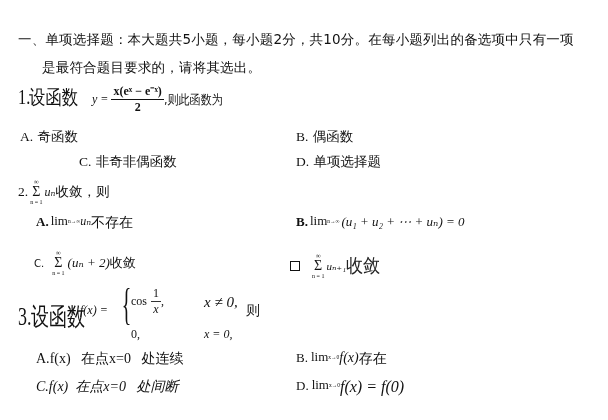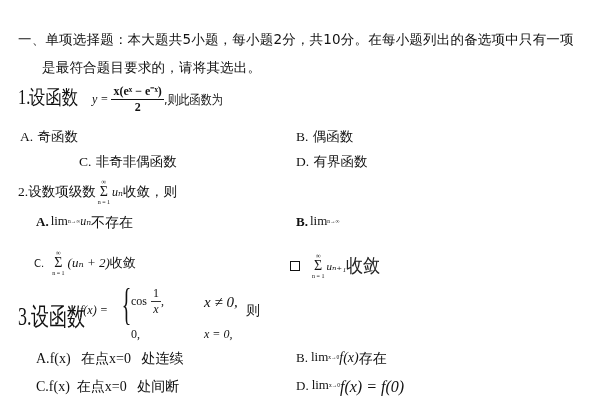--- a/index.html
+++ b/index.html
@@ -41,25 +41,24 @@
   <span class="frac" style="margin-left:3px;">
     <span class="num">x(eˣ − e⁻ˣ)</span>
     <span class="den">2</span>
   </span>
   <span style="font-size:13px; transform:scaleX(0.85); transform-origin:left; display:inline-block;">,则此函数为</span>
 </div>
 
 <div class="abs opt" style="left:20px; top:128px;"><span class="serif">A.</span> <span>奇函数</span></div>
 <div class="abs opt" style="left:296px; top:128px;"><span class="serif">B.</span> <span>偶函数</span></div>
 <div class="abs opt" style="left:36px; top:153px;margin-left:43px;"><span class="serif">C.</span> <span>非奇非偶函数</span></div>
-<div class="abs opt" style="left:296px; top:153px;"><span class="serif">D.</span> <span>有界函数</span></div>
+<div class="abs opt" style="left:296px; top:153px;"><span class="serif">D.</span> <span>单项选择题</span></div>
 
 <div class="abs" style="left:18px; top:178px; display:flex; align-items:center; font-size:13.5px;">
   <span class="serif">2.</span>
-  <span>设数项级数</span>
   <span class="sum" style="margin:0 2px;">
     <span class="top">∞</span>
     <span class="sig">Σ</span>
     <span class="bot">n = 1</span>
   </span>
   <span class="math" style="font-size:12px;">uₙ</span>
   <span>收敛，则</span>
 </div>
 
 <div class="abs" style="left:36px; top:214px; display:flex; align-items:flex-start;">
@@ -70,20 +69,21 @@
     </span>
   <span class="math" style="font-size:12px;">uₙ</span>
   <span style="font-size:14px;">不存在</span>
 </div>
 <div class="abs" style="left:296px; top:214px; display:flex; align-items:flex-start;">
   <span class="serif" style="font-size:13px; font-weight:bold;">B.</span>
   <span class="lim" style="margin-left:2px;">
       <span class="l">lim</span>
       <span class="s">n→∞</span>
     </span>
+  <span class="math" style="font-size:13px; margin-left:2px;">(u₁ + u₂ + ⋯ + uₙ) = 0</span>
 </div>
 
 <div class="abs" style="left:34px; top:249px; display:flex; align-items:center;">
   <span style="font-size:10px;">C.</span>
   <span class="sum" style="margin:0 3px 0 8px;">
     <span class="top">∞</span>
       <span class="sig">Σ</span>
       <span class="bot">n = 1</span>
   </span>
   <span class="math" style="font-size:13px;">(uₙ + 2)</span>
@@ -121,21 +121,21 @@
 <div class="abs serif" style="left:36px; top:350px; font-size:14px; white-space:pre;"><span>A.</span><span>f(x)   在点x=0   处连续</span></div>
 <div class="abs" style="left:296px; top:350px; display:flex; align-items:flex-start;">
   <span class="serif" style="font-size:13px;">B.</span>
   <span class="lim" style="margin-left:3px;">
       <span class="l">lim</span>
       <span class="s">x→0</span>
     </span>
   <span class="math" style="font-size:14px;">f(x)</span>
   <span style="font-size:14px;">存在</span>
 </div>
-<div class="abs serif" style="left:36px; top:378px; font-size:14px; white-space:pre;"><span>C.</span><span>f(x)  在点x=0   处间断</span></div>
+<div class="abs serif" style="left:36px; top:378px; font-size:14px; white-space:pre;font-style:italic;"><span>C.</span><span>f(x)  在点x=0   处间断</span></div>
 <div class="abs" style="left:296px; top:378px; display:flex; align-items:flex-start;">
   <span class="serif" style="font-size:13px;">D.</span>
   <span class="lim" style="margin-left:3px;">
       <span class="l">lim</span>
       <span class="s">x→0</span>
     </span>
   <span class="math" style="font-size:16px;font-style:italic;">f(x) = f(0)</span>
 </div>
 
 </body></html>

